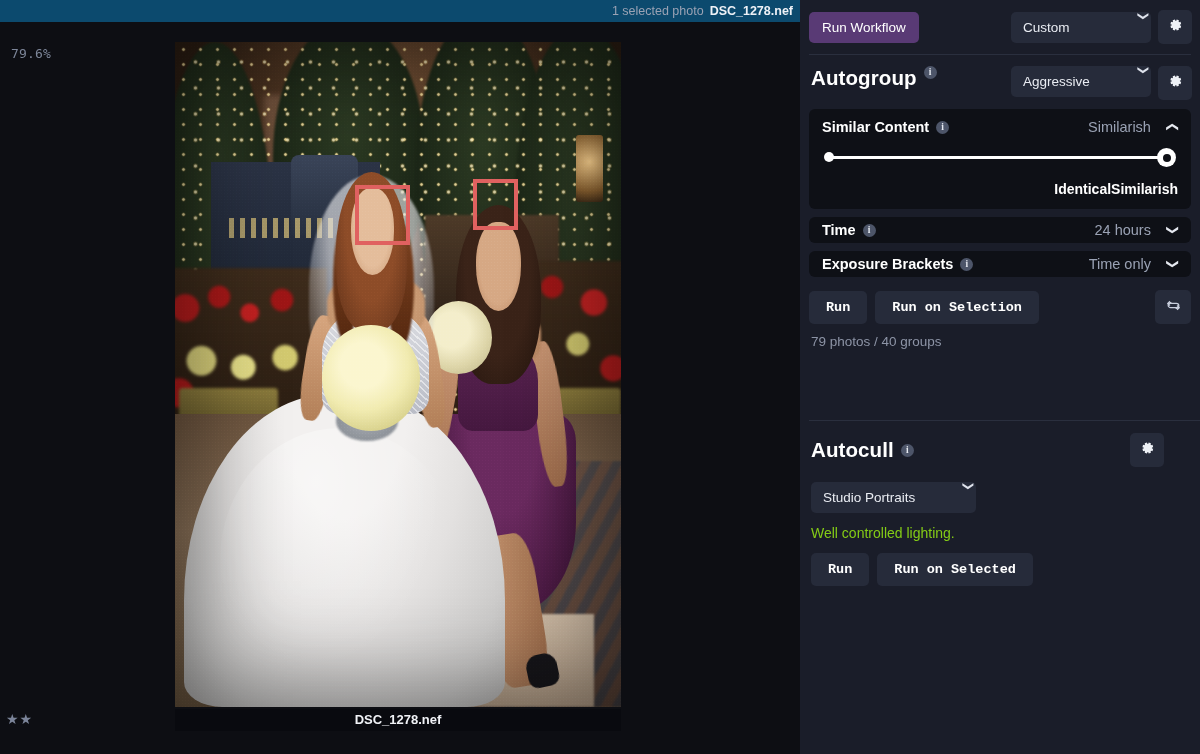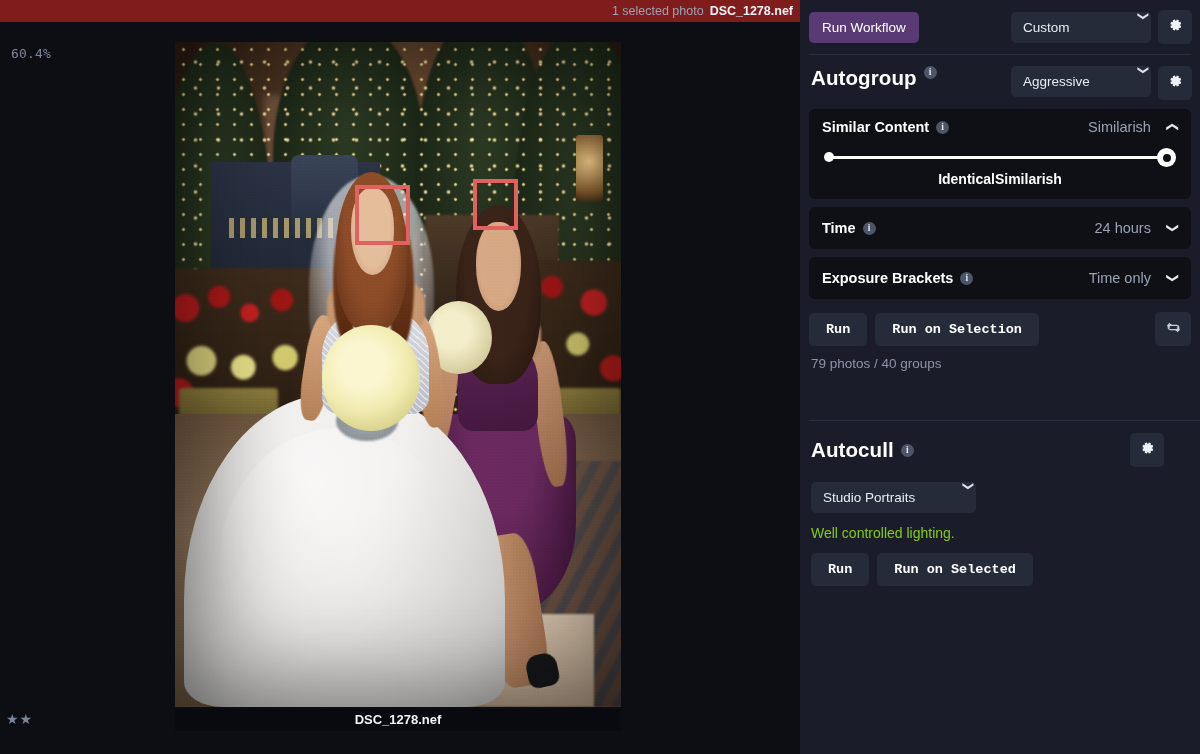--- a/index.html
+++ b/index.html
@@ -11,21 +11,21 @@
   }
   #app { position: relative; width: 1200px; height: 754px; background: #0d0e13; }
 
   
   #canvas-area {
     position: absolute; left: 0; top: 0; width: 800px; height: 754px;
     background: #0d0e13;
   }
   #top-strip {
     position: absolute; left: 0; top: 0; width: 800px; height: 22px;
-    background: #7f1d1d;
+    background: #0c4a6e;
     display: flex; align-items: center; justify-content: flex-end;
     padding-right: 7px; gap: 6px;
   }
   #sel-count { color: #9aa2b4; font-size: 12.5px; }
   #sel-file { color: #eef1f6; font-size: 12.5px; font-weight: bold; }
 
   #zoom-label {
     position: absolute; left: 11px; top: 46px;
     color: #7d8699; font-size: 13px;
     font-family: "DejaVu Sans Mono", monospace;
@@ -305,21 +305,21 @@
   .info-icon {
     width: 13px; height: 13px; border-radius: 50%; background: #4d5569;
     color: #e7eaf1; font-size: 9.5px; font-weight: bold; line-height: 13px;
     text-align: center; display: inline-block; font-family: "Liberation Serif", serif;
   }
 
   #autogroup-body { padding: 0 9px; }
   .card {
     background: #0e1016; border-radius: 6px; margin-bottom: 8px; padding: 10px 13px 12px;
   }
-  .card.compact { padding: 13px 13px; }
+  .card.compact { padding: 5px 13px; }
   .card-head { display: flex; align-items: center; gap: 7px; }
   .card-label { color: #ffffff; font-size: 14.5px; font-weight: bold; }
   .card-value { color: #9aa2b4; font-size: 14.5px; }
   .chev { color: #e7eaf1; font-size: 12px; margin-left: 10px; line-height: 1; }
 
   .slider { position: relative; height: 22px; margin: 11px 2px 0; }
   .slider-track {
     position: absolute; left: 4px; right: 9px; top: 10px; height: 2.5px;
     background: #ffffff; border-radius: 2px;
   }
@@ -328,21 +328,21 @@
     border-radius: 50%; background: #ffffff;
   }
   .slider-handle {
     position: absolute; right: 0; top: 2px; width: 19px; height: 19px;
     border-radius: 50%; background: #ffffff; cursor: pointer;
   }
   .slider-handle::after {
     content: ''; position: absolute; left: 5.5px; top: 5.5px;
     width: 8px; height: 8px; border-radius: 50%; background: #0e1016;
   }
-  .slider-ends { display: flex; justify-content: center; margin-top: 3px; }
+  .slider-ends { display: flex; justify-content: flex-end; margin-top: 13px; }
   .slider-ends span { color: #ffffff; font-size: 14px; font-weight: bold; }
 
   .btn {
     background: #262b3a; color: #ffffff; font-size: 13.5px;
     border: none; border-radius: 5px; padding: 9px 17px; cursor: pointer;
     font-family: Liberation Mono, monospace; font-weight: bold;
   }
   .btn-row { display: flex; align-items: center; gap: 8px; padding: 5px 9px 0; }
   .icon-btn {
     width: 36px; height: 34px; background: #262b3a; border-radius: 5px;
@@ -363,21 +363,21 @@
 
 <div id="app">
 
   <div id="canvas-area">
 
     <div id="top-strip">
       <span id="sel-count">1 selected photo</span>
       <span id="sel-file">DSC_1278.nef</span>
     </div>
 
-    <div id="zoom-label">60.4%</div>
+    <div id="zoom-label">79.6%</div>
     <div id="rating-stars">★★</div>
 
     <div id="photo-wrap">
       <div id="photo">
         <div class="ly" id="bg-wall"></div>
         <div class="ly" id="wall-panel-l"></div>
         <div class="ly" id="wall-panel-r"></div>
         <div class="ly tree" id="tree1"></div>
         <div class="ly tree" id="tree2"></div>
         <div class="ly tree" id="tree3"></div>

